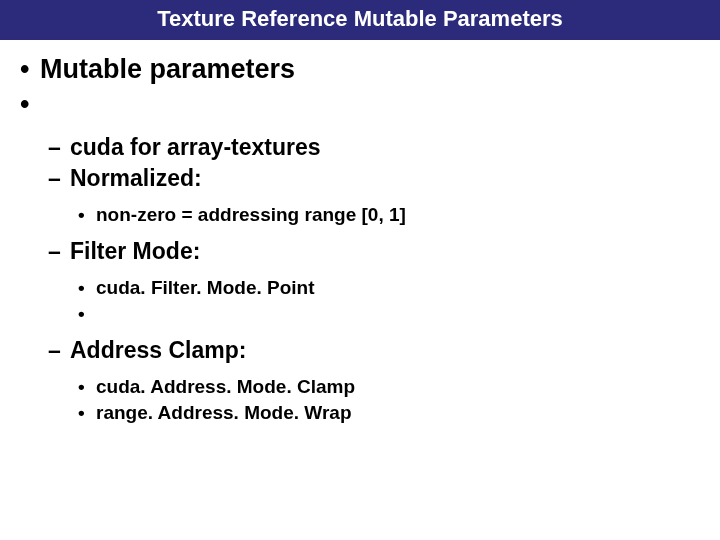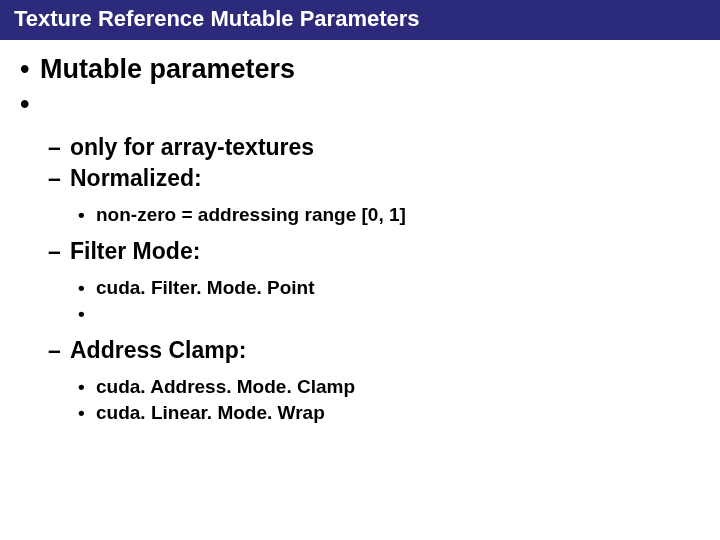--- a/index.html
+++ b/index.html
@@ -9,20 +9,21 @@
     background: #ffffff;
     font-family: Arial, Helvetica, sans-serif;
     overflow: hidden;
   }
   .title-bar {
     background: #2c2a7a;
     color: #ffffff;
     font-weight: bold;
     font-size: 22px;
     padding: 6px 14px 8px 14px;
+    text-align: center;
   }
   .content {
     padding: 10px 20px 0 20px;
     color: #000000;
   }
   .level1 {
     font-size: 27px;
     font-weight: bold;
     margin: 4px 0 2px 0;
     display: flex;
@@ -75,21 +76,21 @@
   </div>
 
   <div class="level1">
     <span class="bullet1">•</span>
   </div>
 
   <div class="spacer-top"></div>
 
   <div class="level2">
     <span class="bullet2">–</span>
-    <span>only for array-textures</span>
+    <span>cuda for array-textures</span>
   </div>
 
   <div class="level2">
     <span class="bullet2">–</span>
     <span>Normalized:</span>
   </div>
 
   <div class="spacer-mid"></div>
 
   <div class="level3">
@@ -124,16 +125,16 @@
 
   <div class="spacer-mid"></div>
 
   <div class="level3">
     <span class="bullet3">•</span>
     <span>cuda. Address. Mode. Clamp</span>
   </div>
 
   <div class="level3">
     <span class="bullet3">•</span>
-    <span>cuda. Linear. Mode. Wrap</span>
+    <span>range. Address. Mode. Wrap</span>
   </div>
 
 </div>
 
 </body></html>

